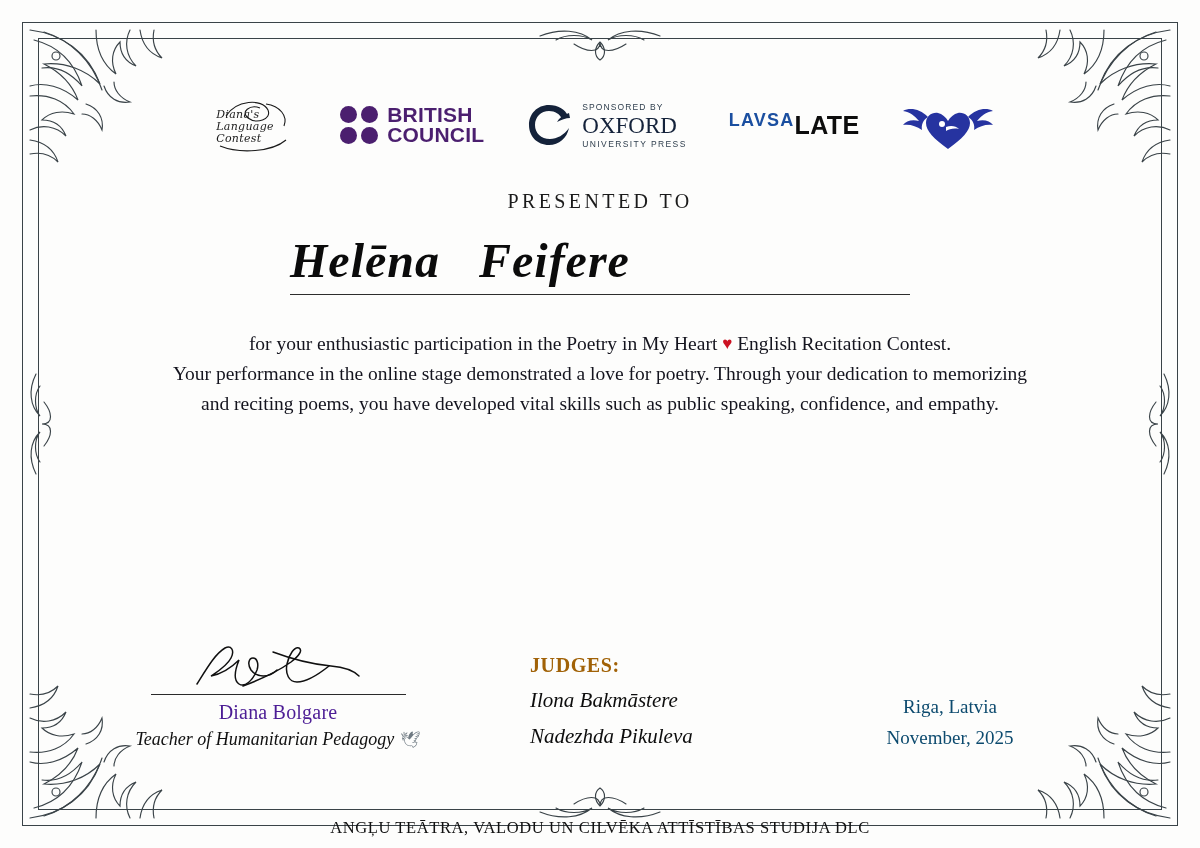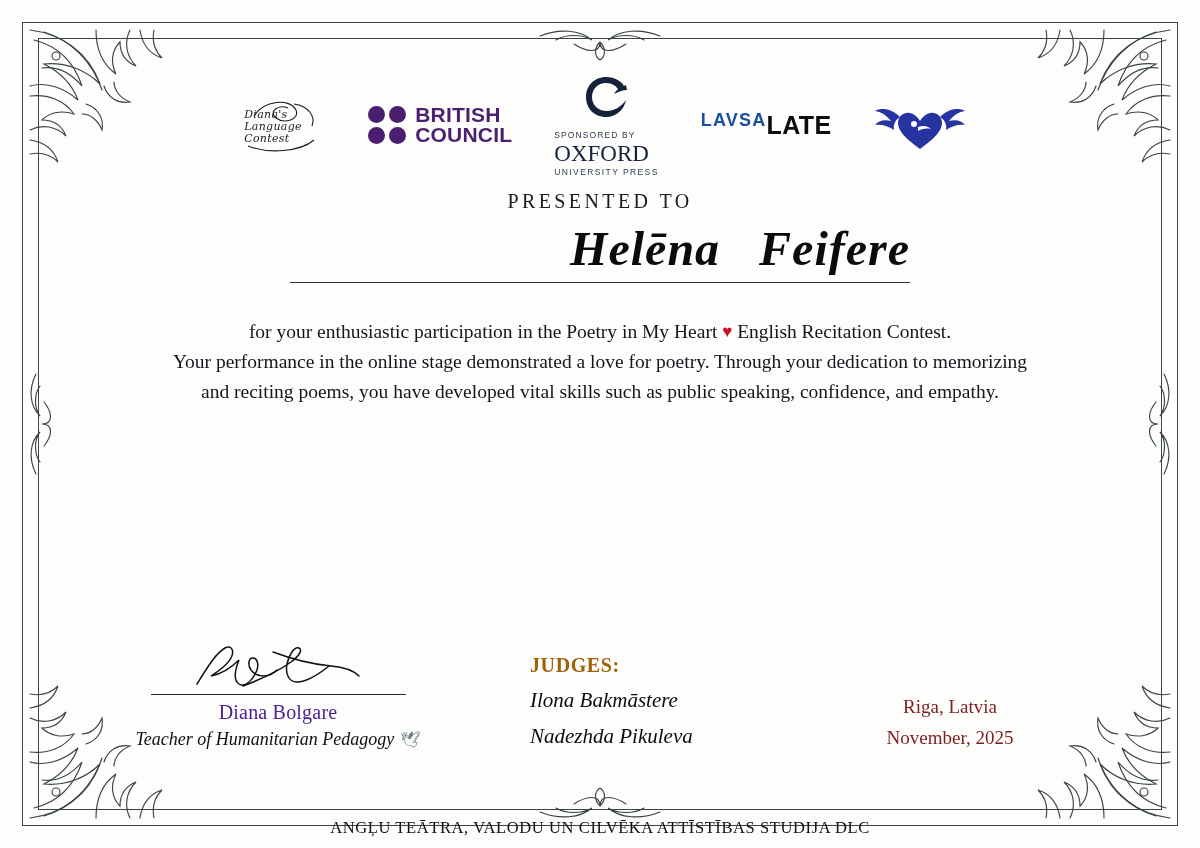--- a/index.html
+++ b/index.html
@@ -123,21 +123,20 @@
     font-size: 21px;
     line-height: 20px;
     letter-spacing: 0.2px;
   }
 
   
   .logo-oup {
     display: flex;
     align-items: center;
     gap: 10px;
-    flex-direction: column;
   }
   .oup-mark {
     width: 46px;
     height: 46px;
   }
   .oup-text {
     font-family: "Liberation Sans", sans-serif;
     color: #14223a;
   }
   .oup-sponsored {
@@ -203,23 +202,23 @@
   .presented {
     text-align: center;
     font-family: "Liberation Serif", serif;
     font-size: 20px;
     letter-spacing: 3.4px;
     margin-top: 28px;
     color: #1b1b1b;
   }
 
   .recipient-wrap {
-    margin: 8px auto 0 auto;
+    margin: 20px auto 0 auto;
     width: 620px;
-    text-align: right;
+    text-align: left;
     border-bottom: 1px solid #2d2d2d;
     padding-bottom: 6px;
   }
   .recipient {
     font-family: "Liberation Serif", serif;
     font-style: italic;
     font-weight: bold;
     font-size: 48px;
     letter-spacing: 1px;
     color: #0b0b0b;
@@ -313,21 +312,21 @@
   .place-block {
     position: absolute;
     right: 40px;
     top: 56px;
     width: 300px;
     text-align: center;
   }
   .place-line {
     font-family: "Liberation Serif", serif;
     font-size: 19px;
-    color: #7f1d1d;
+    color: #0c4a6e;
     margin-bottom: 9px;
   }
 
   
   .caption {
     position: absolute;
     left: 0;
     right: 0;
     bottom: 10px;
     text-align: center;

